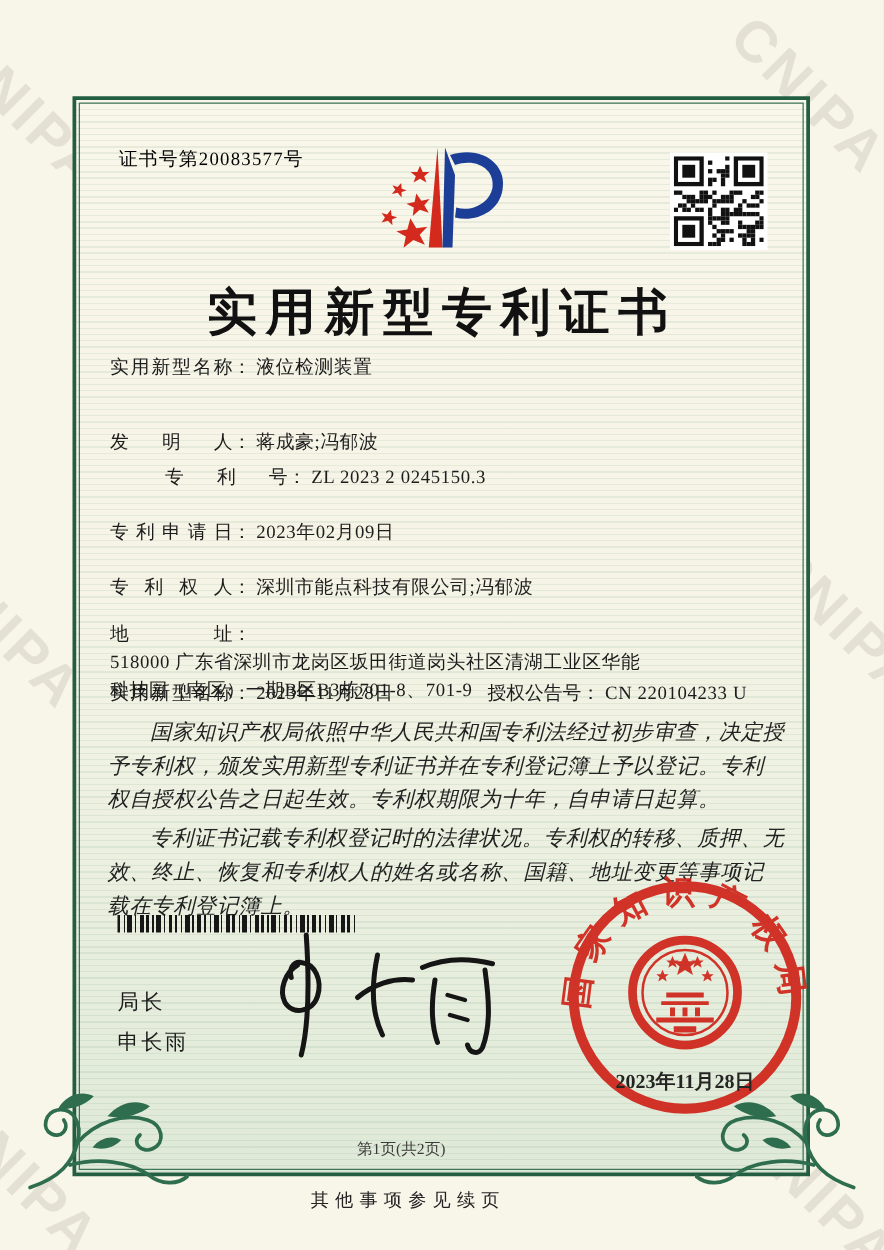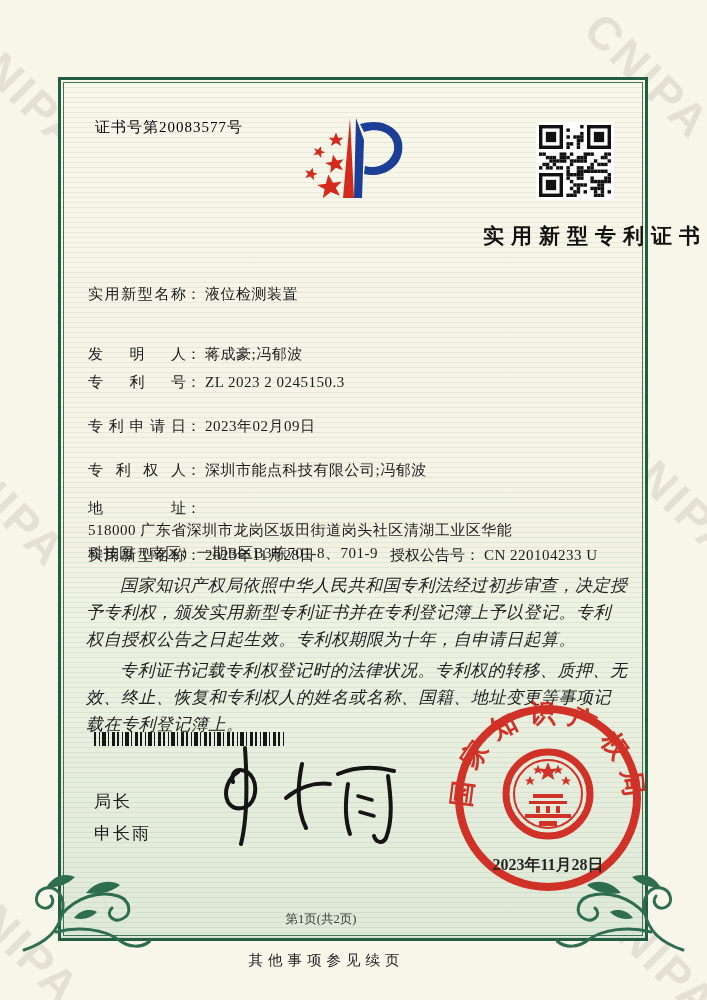--- a/index.html
+++ b/index.html
@@ -26,22 +26,22 @@
   }
   .frame-inner{
     position:absolute;left:2px;top:2px;right:2px;bottom:2px;
     border:1px solid rgba(35,94,66,0.85);
   }
   
   .cert-no{position:absolute;left:95px;top:118px;font-size:15px;letter-spacing:1px;color:#000000;}
   .logo{position:absolute;left:280px;top:110px;}
   .qr{position:absolute;left:536px;top:122px;width:72px;height:72px;background:#fff;padding:3px;}
   .title{
-    position:absolute;left:0;top:222px;width:707px;text-align:right;
-    font-size:21px;font-weight:bold;letter-spacing:7px;color:#111;
+    position:absolute;left:0;top:222px;width:707px;text-align:center;
+    font-size:40px;font-weight:bold;letter-spacing:7px;color:#111;
   }
   
   .row{position:absolute;left:88px;width:540px;font-size:15px;line-height:22px;}
   .flabel{
     display:inline-block;width:98px;text-align:justify;text-align-last:justify;
     vertical-align:top;letter-spacing:0;
   }
   .colon{display:inline-block;vertical-align:top;margin-right:4px;}
   .fvalue{display:inline-block;vertical-align:top;letter-spacing:0.5px;}
   .fvalue.addr{width:425px;line-height:23px;}
@@ -243,21 +243,21 @@
     </svg>
 
   <div class="title">实用新型专利证书</div>
 
   <div class="row" style="top:283px;">
     <span class="flabel">实用新型名称</span><span class="colon">：</span><span class="fvalue">液位检测装置</span>
   </div>
   <div class="row" style="top:343px;">
     <span class="flabel">发明人</span><span class="colon">：</span><span class="fvalue">蒋成豪;冯郁波</span>
   </div>
-  <div class="row" style="top:371px;">
+  <div class="row" style="top:371px;margin-left:44px;">
     <span class="flabel">专利号</span><span class="colon">：</span><span class="fvalue">ZL 2023 2 0245150.3</span>
   </div>
   <div class="row" style="top:415px;">
     <span class="flabel">专利申请日</span><span class="colon">：</span><span class="fvalue">2023年02月09日</span>
   </div>
   <div class="row" style="top:459px;">
     <span class="flabel">专利权人</span><span class="colon">：</span><span class="fvalue">深圳市能点科技有限公司;冯郁波</span>
   </div>
   <div class="row" style="top:497px;">
     <span class="flabel">地址</span><span class="colon">：</span><span class="fvalue addr">518000 广东省深圳市龙岗区坂田街道岗头社区清湖工业区华能科技园（南区）一期B区B3栋701-8、701-9</span>

